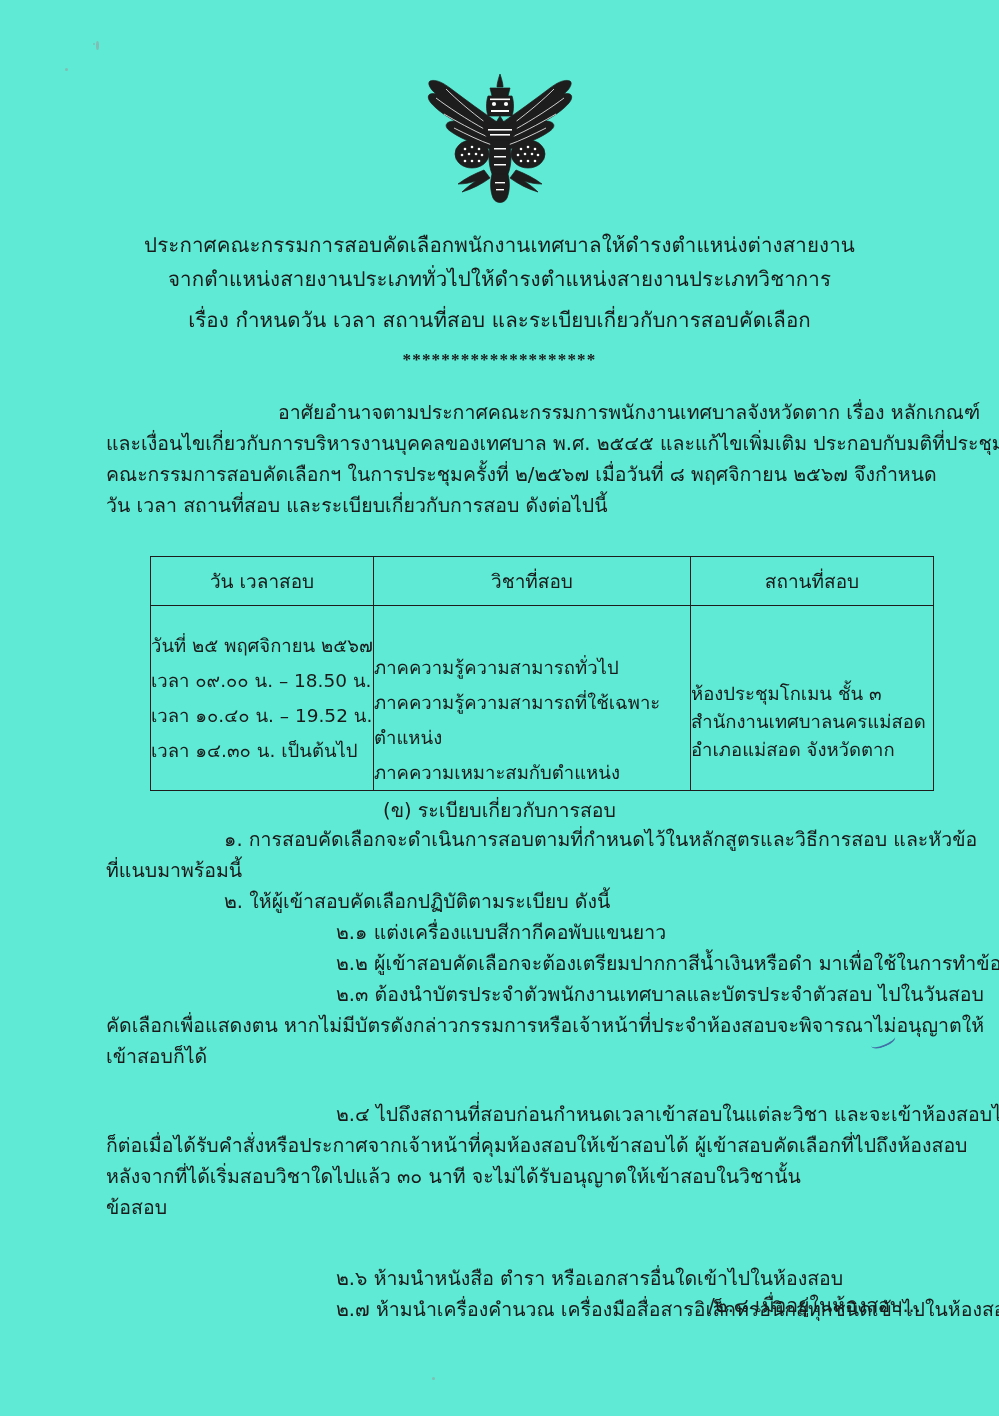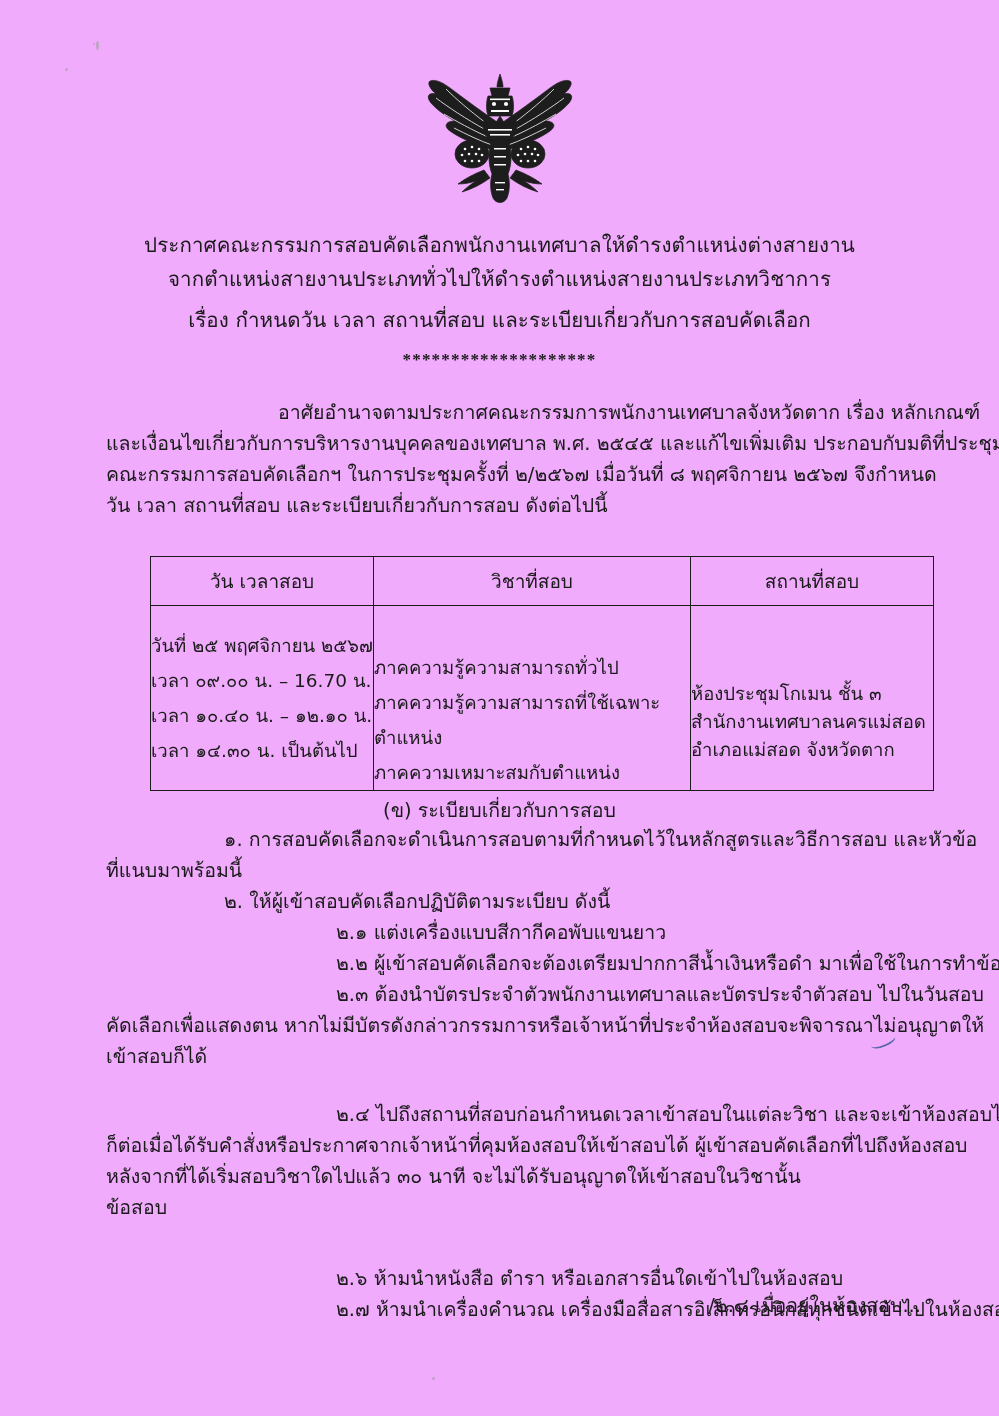--- a/index.html
+++ b/index.html
@@ -13,21 +13,21 @@
     height: 1416px;
     position: relative;
     overflow: hidden;
     font-family: "DejaVu Sans", "Liberation Sans", sans-serif;
     color: #1a1a1a;
   }
 
   .page {
     position: absolute;
     inset: 0;
-    background: #f0abfc;
+    background: #5eead4;
   }
 
   
   .speck {
     position: absolute;
     background: #9a9a9a;
     border-radius: 50%;
     opacity: .55;
   }
   .pen-mark {
@@ -271,22 +271,22 @@
       <tr>
         <th class="col-head c1">วัน เวลาสอบ</th>
         <th class="col-head c2">วิชาที่สอบ</th>
         <th class="col-head c3">สถานที่สอบ</th>
       </tr>
     </thead>
     <tbody>
       <tr>
         <td class="cell c1">
           <div>วันที่ ๒๕ พฤศจิกายน ๒๕๖๗</div>
-          <div>เวลา ๐๙.๐๐ น. – 16.70 น.</div>
-          <div>เวลา ๑๐.๔๐ น. – ๑๒.๑๐ น.</div>
+          <div>เวลา ๐๙.๐๐ น. – 18.50 น.</div>
+          <div>เวลา ๑๐.๔๐ น. – 19.52 น.</div>
           <div>เวลา ๑๔.๓๐ น. เป็นต้นไป</div>
         </td>
         <td class="cell mid c2">
           <div>ภาคความรู้ความสามารถทั่วไป</div>
           <div>ภาคความรู้ความสามารถที่ใช้เฉพาะตำแหน่ง</div>
           <div>ภาคความเหมาะสมกับตำแหน่ง</div>
         </td>
         <td class="cell right c3">
           <div>ห้องประชุมโกเมน ชั้น ๓</div>
           <div>สำนักงานเทศบาลนครแม่สอด</div>

